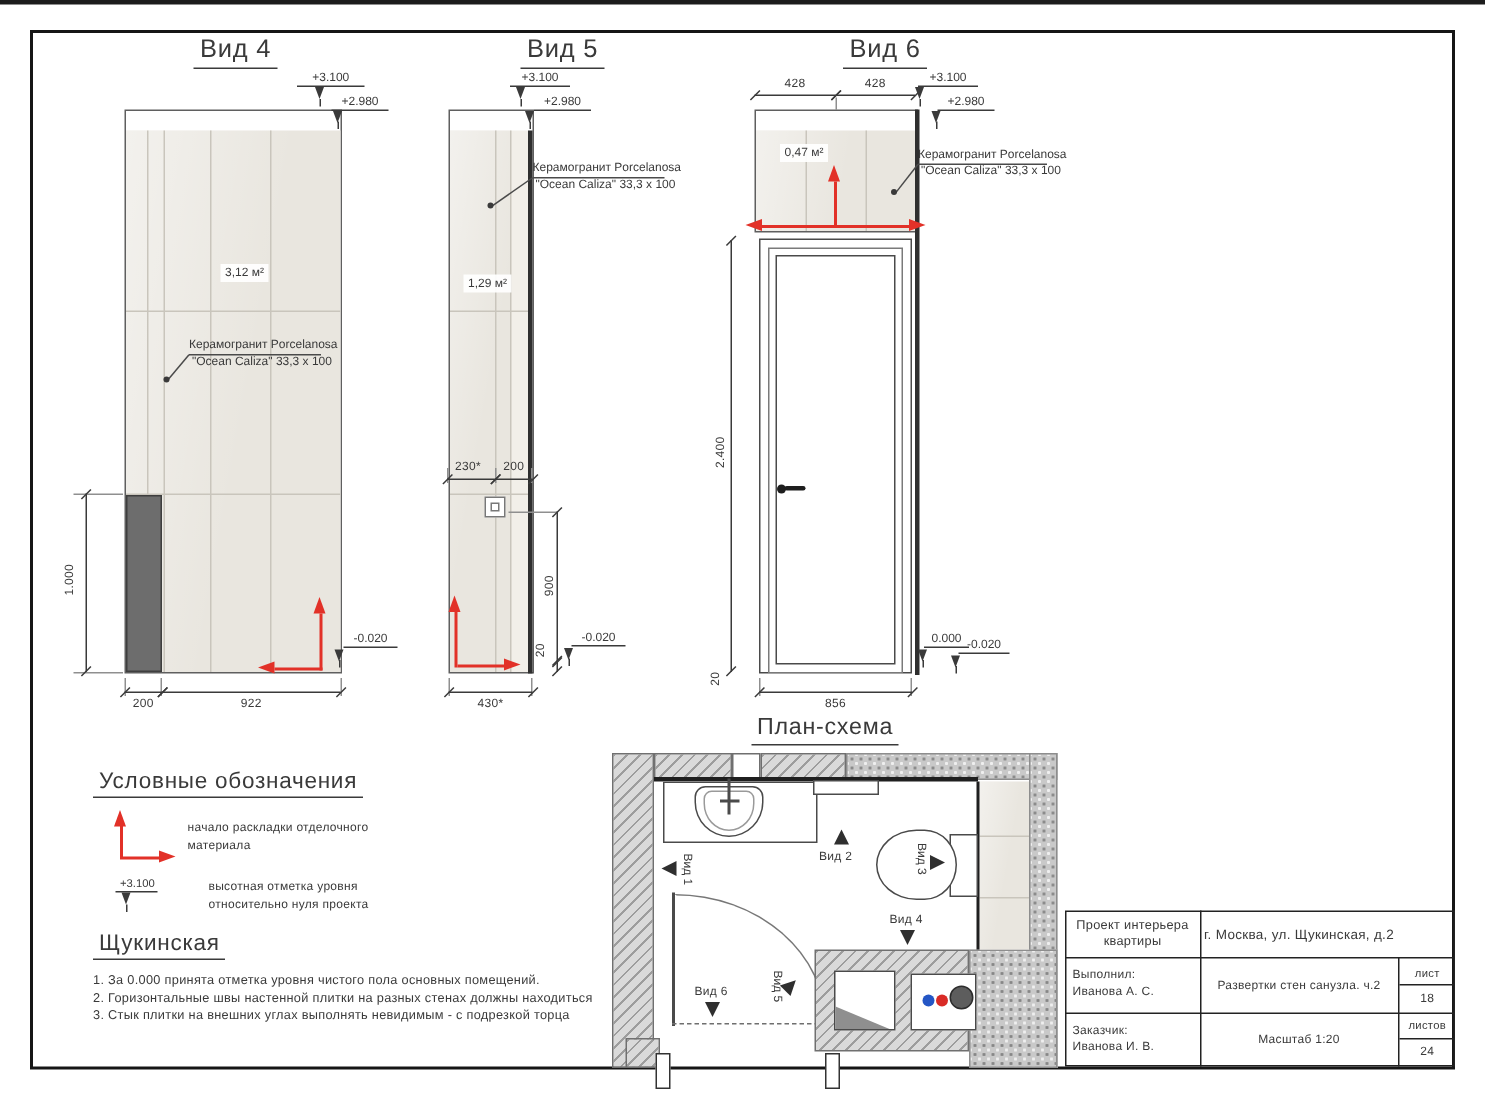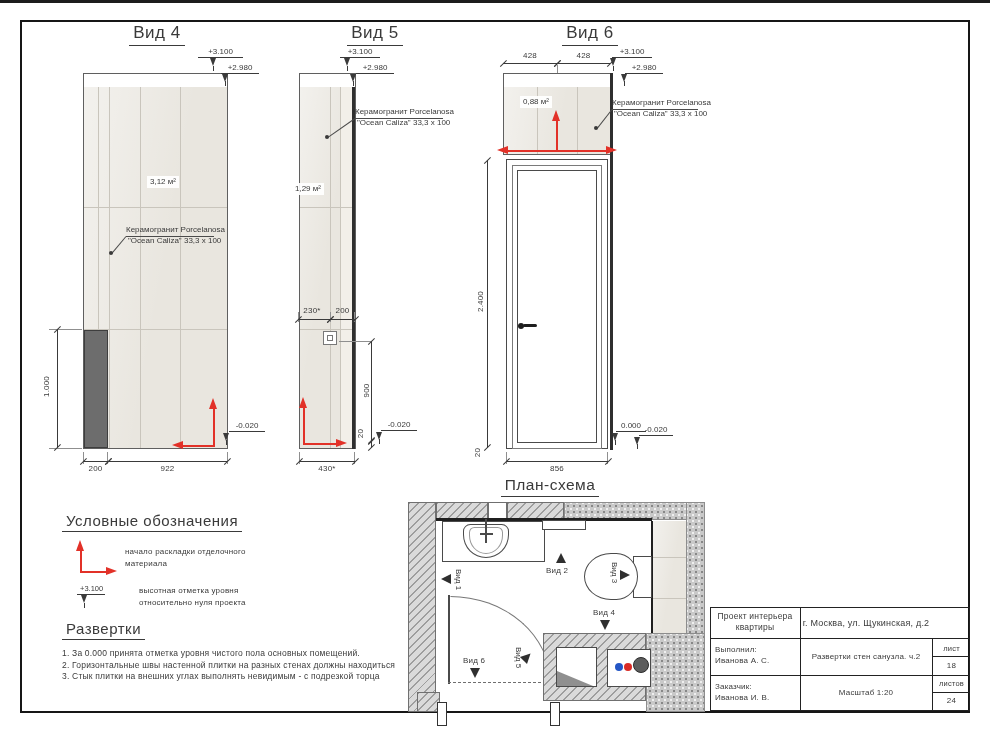--- a/index.html
+++ b/index.html
@@ -113,21 +113,21 @@
   <div>
     <div class="t hdg" style="left:325px;top:23px;width:100px;font-size:17px"><span>Вид 5</span></div>
     <div class="wall" style="left:299px;top:73px;width:57px;height:376px"></div>
     <div class="tile" style="left:300px;top:87px;width:40px;height:361px"></div>
     <div class="a" style="left:340px;top:87px;width:13px;height:361px;background:#f2efe9"></div>
     <div class="tjv" style="left:330px;top:87px;height:361px"></div>
     <div class="tjv" style="left:340px;top:87px;height:361px"></div>
     <div class="tjh" style="left:300px;top:207px;width:52px"></div>
     <div class="tjh" style="left:300px;top:329px;width:52px"></div>
     <div class="a" style="left:352px;top:87px;width:3px;height:362px;background:#2f2f2f"></div>
-    <div class="lbl" style="left:292px;top:183px"><span>1,29 м²</span></div>
+    <div class="lbl" style="left:309px;top:183px"><span>1,29 м²</span></div>
 
     <div class="lvlm" style="left:340px;top:47px;width:40px;text-align:center"><span>+3.100</span>
       <div class="ltri" style="left:4px;bottom:-9px"></div>
       <div class="lstem" style="left:7px;bottom:-14px"></div>
     </div>
     <div class="lvlm" style="left:356px;top:63px;width:38px;text-align:center"><span>+2.980</span>
       <div class="ltri" style="left:-6px;bottom:-9px"></div>
       <div class="lstem" style="left:-3px;bottom:-13px"></div>
     </div>
 
@@ -179,21 +179,21 @@
     <div class="t tc" style="left:557px;top:51px;width:53px">428</div>
     <div class="dimh" style="left:503px;top:63px;width:54px"></div>
     <div class="dimh" style="left:557px;top:63px;width:53px"></div>
     <div class="vl ext" style="left:557px;top:65px;height:55px"></div>
 
     <div class="wall" style="left:503px;top:73px;width:109px;height:82px"></div>
     <div class="tile" style="left:504px;top:87px;width:107px;height:67px"></div>
     <div class="tjv" style="left:537px;top:87px;height:67px"></div>
     <div class="tjv" style="left:577px;top:87px;height:67px"></div>
     <div class="a" style="left:610px;top:73px;width:3px;height:377px;background:#2f2f2f"></div>
-    <div class="lbl" style="left:520px;top:96px"><span>0,88 м²</span></div>
+    <div class="lbl" style="left:520px;top:96px"><span>0,47 м²</span></div>
 
     <div class="lvlm" style="left:612px;top:47px;width:40px;text-align:center"><span>+3.100</span>
       <div class="ltri" style="left:-2px;bottom:-9px"></div>
       <div class="lstem" style="left:1px;bottom:-14px"></div>
     </div>
     <div class="lvlm" style="left:625px;top:63px;width:38px;text-align:center"><span>+2.980</span>
       <div class="ltri" style="left:-4px;bottom:-9px"></div>
       <div class="lstem" style="left:-1px;bottom:-13px"></div>
     </div>
 
@@ -305,21 +305,21 @@
       <div class="ltri" style="left:4px;bottom:-9px"></div>
       <div class="lstem" style="left:7px;bottom:-14px"></div>
     </div>
     <div class="t" style="left:139px;top:585px;line-height:12px">
       <div>высотная отметка уровня</div>
       <div>относительно нуля проекта</div>
     </div>
   </div>
 
   <div>
-    <div class="t hdg" style="left:62px;top:620px;font-size:15px"><span>Развертки</span></div>
+    <div class="t hdg" style="left:62px;top:620px;font-size:15px"><span>Щукинская</span></div>
     <div class="t" style="left:62px;top:648px;line-height:11.5px;font-size:8.5px">
       <div>1. За 0.000 принята отметка уровня чистого пола основных помещений.</div>
       <div>2. Горизонтальные швы настенной плитки на разных стенах должны находиться</div>
       <div>3. Стык плитки на внешних углах выполнять невидимым - с подрезкой торца</div>
     </div>
   </div>
 
   <div>
     <div class="a" style="left:710px;top:607px;width:260px;height:104px;border:1.6px solid #222"></div>
     <div class="a" style="left:800px;top:607px;width:1.4px;height:104px;background:#222"></div>

